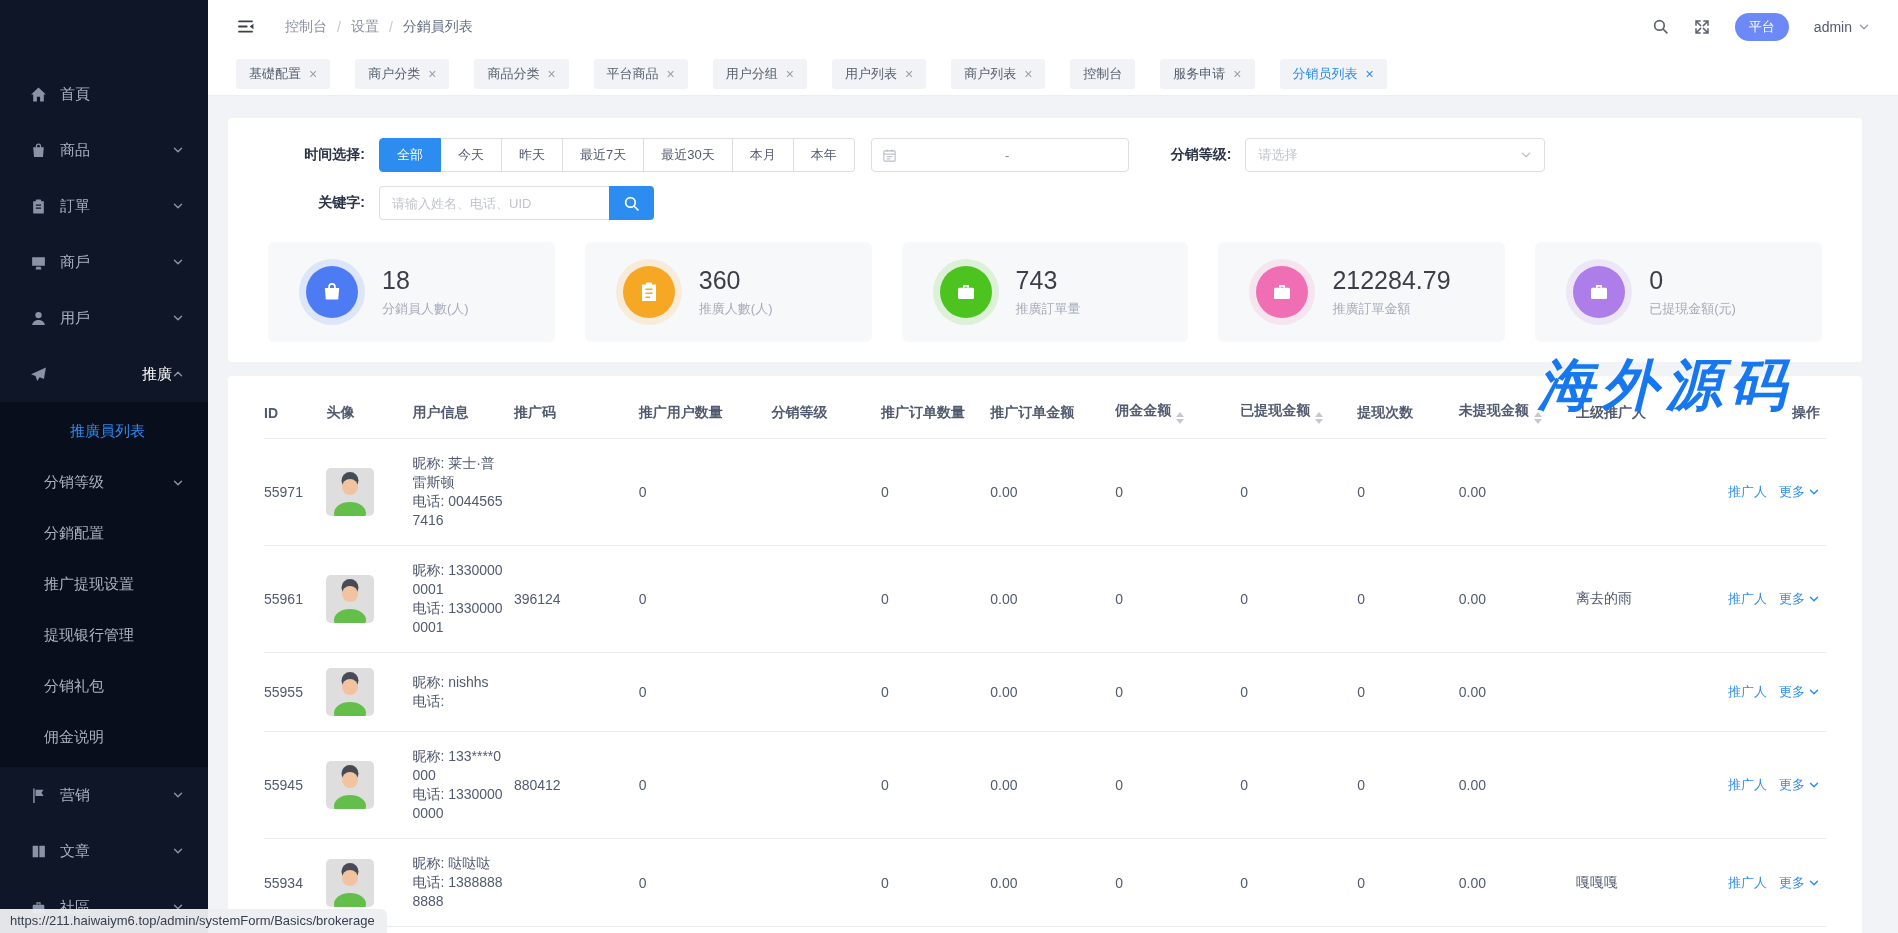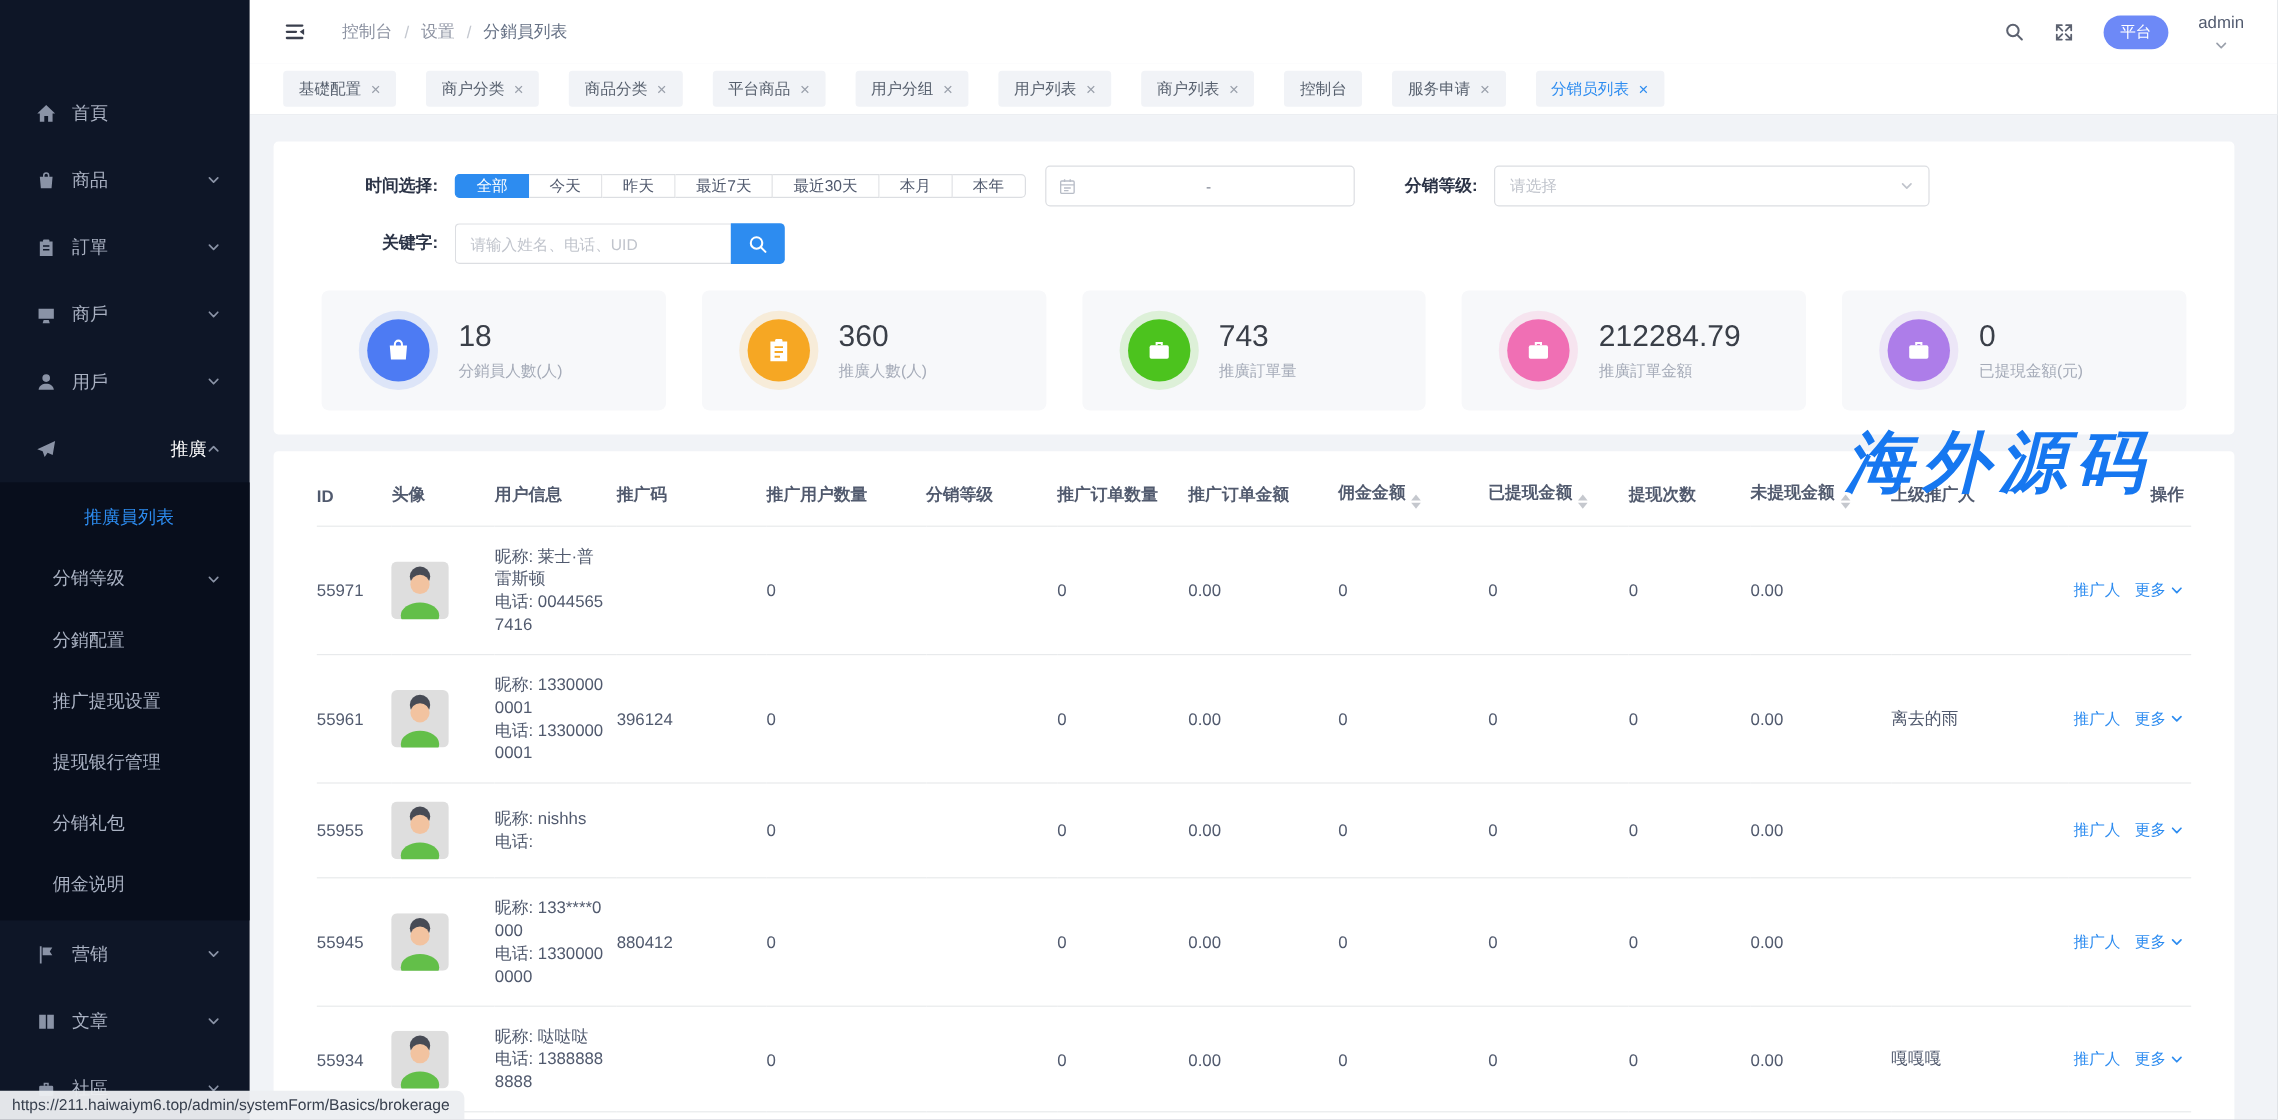--- a/index.html
+++ b/index.html
@@ -24,46 +24,46 @@
   
   .main { flex:1; display:flex; flex-direction:column; height:100%; min-width:0; }
   .topbar { height:53px; background:#fff; display:flex; align-items:center; padding:0 28px; flex-shrink:0; }
   .collapse-btn { color:#3a3f4d; margin-right:30px; cursor:pointer; }
   .breadcrumb { display:flex; align-items:center; gap:10px; font-size:14px; color:#8d93a2; }
   .bc-sep { color:#c3c7cf; }
   .bc-current { color:#657084; }
   .top-right { margin-left:auto; display:flex; align-items:center; gap:25px; color:#5c6270; }
   .top-icon { cursor:pointer; color:#5c6270; }
   .pill { background:#6d89f7; color:#fff; font-size:13px; padding:5px 14px; border-radius:15px; cursor:pointer; }
-  .admin { display:flex; align-items:center; gap:6px; font-size:14px; color:#515a6e; cursor:pointer;flex-direction:column; }
+  .admin { display:flex; align-items:center; gap:6px; font-size:14px; color:#515a6e; cursor:pointer; }
   .admin .icn { color:#9aa0ab; }
 
   .tabsbar { height:43px; background:#fff; display:flex; align-items:center; padding:0 28px; gap:25px; border-bottom:1px solid #eceef2; flex-shrink:0; }
   .tab { background:#f1f3f7; height:30px; display:flex; align-items:center; padding:0 13px; border-radius:3px; font-size:13px; color:#57606e; cursor:pointer; white-space:nowrap; }
   .tab-x { margin-left:8px; color:#9aa0ab; font-size:14px; line-height:1; }
   .tab.active { color:#2d8cf0; }
   .tab.active .tab-x { color:#2d8cf0; }
 
   .content { flex:1; padding:22px 36px 0 20px; overflow:hidden; position:relative; }
   .card { background:#fff; border-radius:4px; }
 
   
   .filter-card { padding:20px 40px; }
   .frow { display:flex; align-items:center; }
   .flabel { width:97px; text-align:right; font-size:14px; font-weight:bold; color:#2b3346; margin-right:14px; flex-shrink:0; }
   .seg { display:flex; }
-  .seg-btn { height:20px; padding:0 17px; display:flex; align-items:center; background:#fff; border:1px solid #dcdee2; border-left:none; font-size:13px; color:#515a6e; cursor:pointer; }
+  .seg-btn { height:34px; padding:0 17px; display:flex; align-items:center; background:#fff; border:1px solid #dcdee2; border-left:none; font-size:13px; color:#515a6e; cursor:pointer; }
   .seg-btn:first-child { border-left:1px solid #dcdee2; border-radius:4px 0 0 4px; }
   .seg-btn:last-child { border-radius:0 4px 4px 0; }
   .seg-btn.active { background:#2d8cf0; border-color:#2d8cf0; color:#fff; }
   .date-box { width:258px; height:34px; border:1px solid #dcdee2; border-radius:4px; margin-left:16px; display:flex; align-items:center; padding:0 10px; background:#fff; cursor:pointer; }
   .date-box .icn { color:#b8bdc7; }
   .date-sep { flex:1; text-align:center; color:#808695; font-size:13px; }
   .lvl-label { margin-left:42px; width:auto; }
-  .select-box { width:363px; height:34px; border:1px solid #dcdee2; border-radius:4px; display:flex; align-items:center; justify-content:space-between; padding:0 12px; color:#c0c4cc; font-size:13px; background:#fff; cursor:pointer; }
+  .select-box { width:300px; height:34px; border:1px solid #dcdee2; border-radius:4px; display:flex; align-items:center; justify-content:space-between; padding:0 12px; color:#c0c4cc; font-size:13px; background:#fff; cursor:pointer; }
   .select-box .icn { color:#c0c4cc; }
   .krow { margin-top:14px; }
   .kw-input { width:230px; height:34px; border:1px solid #dcdee2; border-right:none; border-radius:4px 0 0 4px; padding:0 12px; font-size:13px; color:#515a6e; outline:none; }
   .kw-input::placeholder { color:#c0c4cc; }
   .kw-btn { width:45px; height:34px; background:#2d8cf0; border:none; border-radius:0 4px 4px 0; color:#fff; display:flex; align-items:center; justify-content:center; cursor:pointer; }
 
   
   .stats-row { display:flex; gap:30px; margin-top:22px; }
   .stat-card { flex:1; height:100px; background:#f7f8fa; border-radius:6px; display:flex; align-items:center; padding-left:38px; }
   .stat-icon { width:52px; height:52px; border-radius:50%; display:flex; align-items:center; justify-content:center; color:#fff; flex-shrink:0; }

